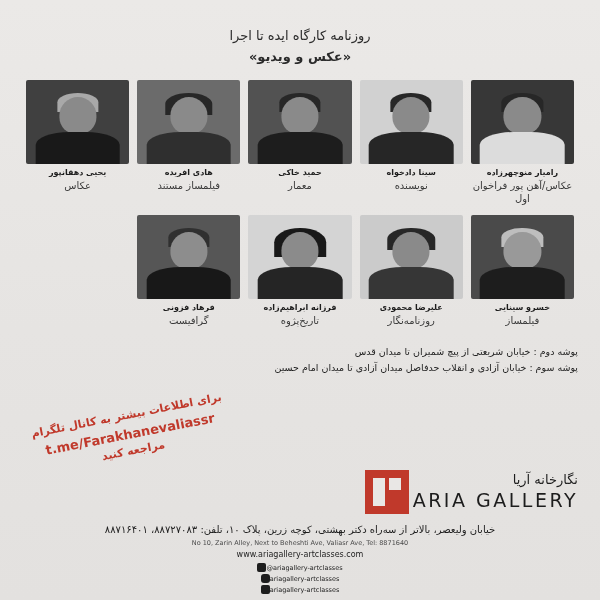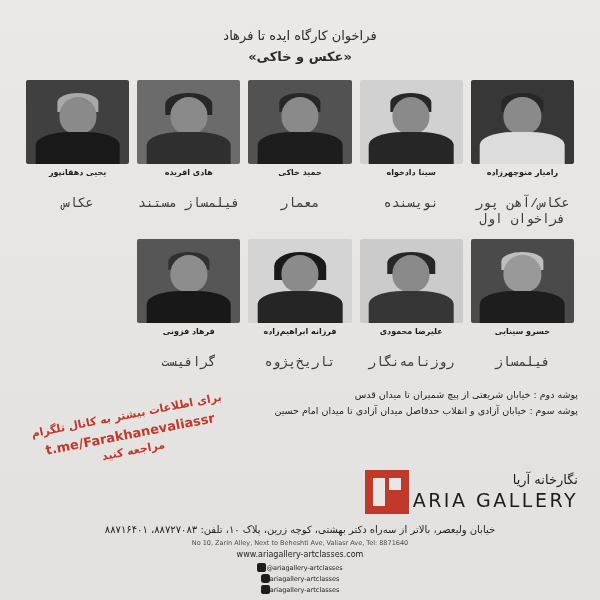--- a/index.html
+++ b/index.html
@@ -64,25 +64,24 @@
     filter:grayscale(100%) contrast(105%);
   }
   .p-name{
     font-size:8px;
     color:#1d1d1d;
     margin-top:4px;
     font-weight:bold;
     line-height:1.25;
   }
   .p-role{
-    font-size:13px;
+    font-size:10px;
     color:#3a3a3a;
-    margin-top:18px;
+    margin-top:2px;
     line-height:1.25;
-    font-family:Liberation Mono, monospace;
   }
   
   .ph{position:absolute;inset:0;}
   .ph .bg{position:absolute;inset:0;}
   .ph .head{
     position:absolute;
     left:50%;top:20%;
     width:36%;height:44%;
     transform:translateX(-50%);
     border-radius:50% 50% 45% 45%;
@@ -224,22 +223,22 @@
   .soc-ic.ig{border-radius:3px;}
   .soc-ic.fb{border-radius:2px;}
   .soc-txt{font-size:6.5px;color:#1d1d1d;}
 </style>
 </head>
 <body>
 
 <div class="poster">
 
   <div class="header">
-    <div class="title-call">فراخوان کارگاه ایده تا فرهاد</div>
-    <div class="title-quote">«عکس و خاکی»</div>
+    <div class="title-call">روزنامه کارگاه ایده تا اجرا</div>
+    <div class="title-quote">«عکس و ویدیو»</div>
   </div>
 
   <div class="grid">
 
     <div class="person">
       <div class="photo">
         <div class="ph">
             <div class="bg" style="background:#3b3a39"></div>
             <div class="hair"></div>
             <div class="head"></div>

